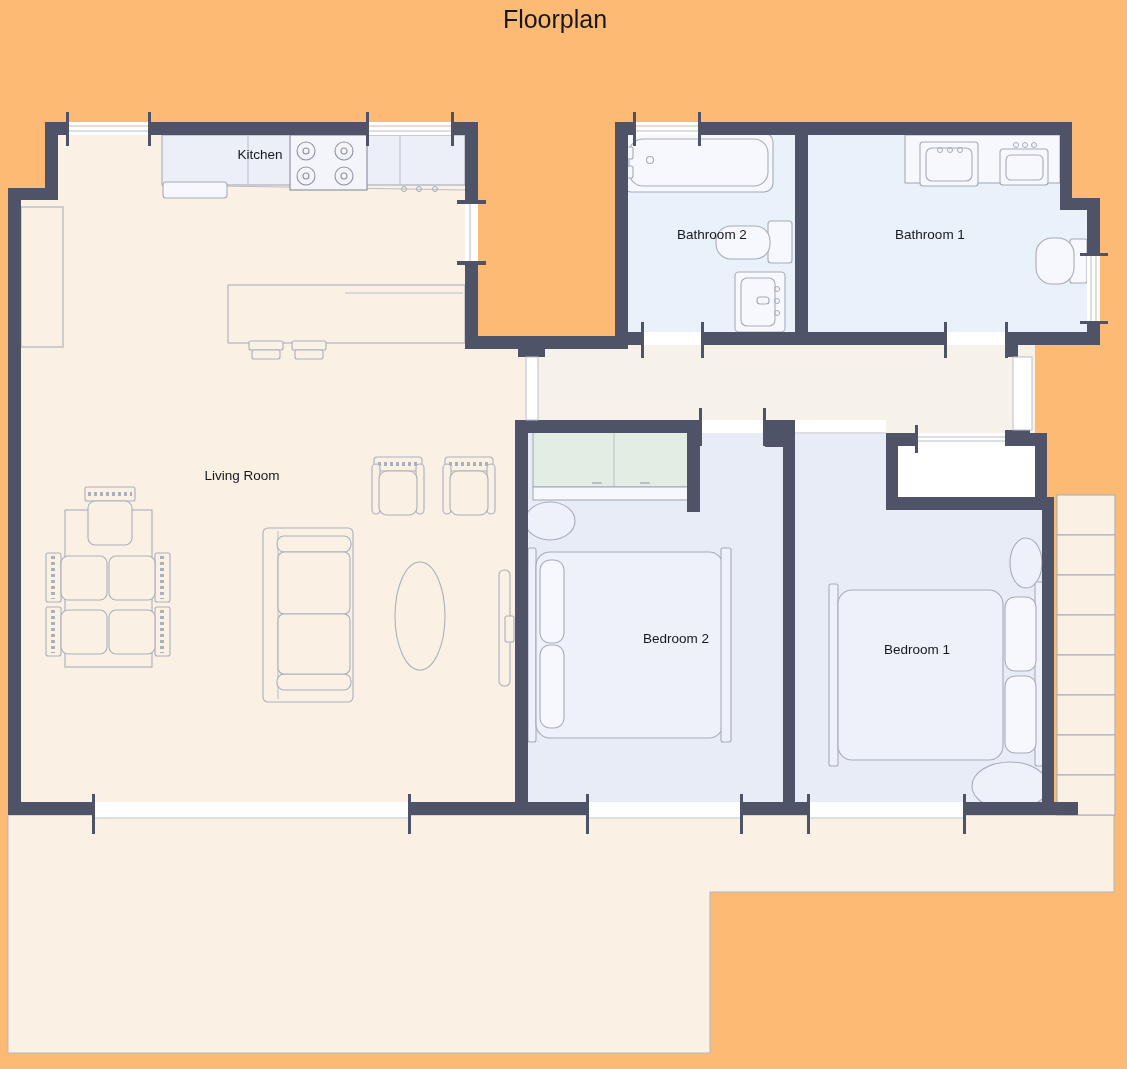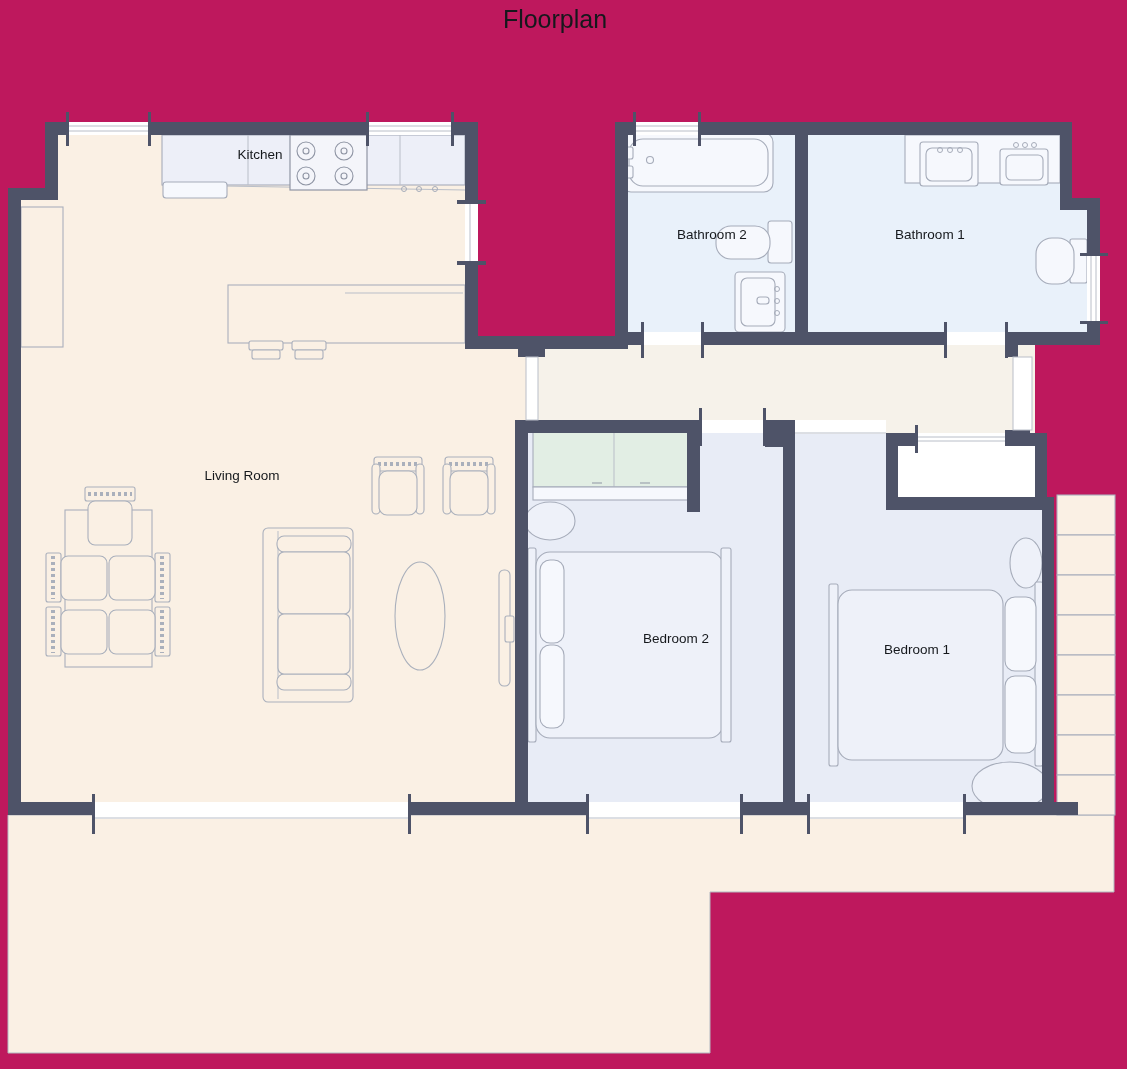--- a/index.html
+++ b/index.html
@@ -1,16 +1,16 @@
 <!DOCTYPE html>
 <html><head>
 <meta charset="utf-8">
 <style>
   html,body{margin:0;padding:0;background:#ffffff;}
-  .stage{position:relative;width:1127px;height:1069px;background:#be185d;overflow:hidden;
+  .stage{position:relative;width:1127px;height:1069px;background:#fdba74;overflow:hidden;
          font-family:"Liberation Sans", sans-serif;}
   svg{position:absolute;left:0;top:0;}
   text{font-family:"Liberation Sans", sans-serif;fill:#15181c;}
   .room-label{font-size:13.5px;}
   .title{font-size:25px;}
   
   .wall{fill:#4e5368;}
   .furn{fill:#faf0e4;stroke:#aab0bc;stroke-width:1.1;}
   .furnw{fill:#f6f8fd;stroke:#a6acba;stroke-width:1.1;}
   .furnb{fill:#eef1f9;stroke:#a6acba;stroke-width:1.1;}

